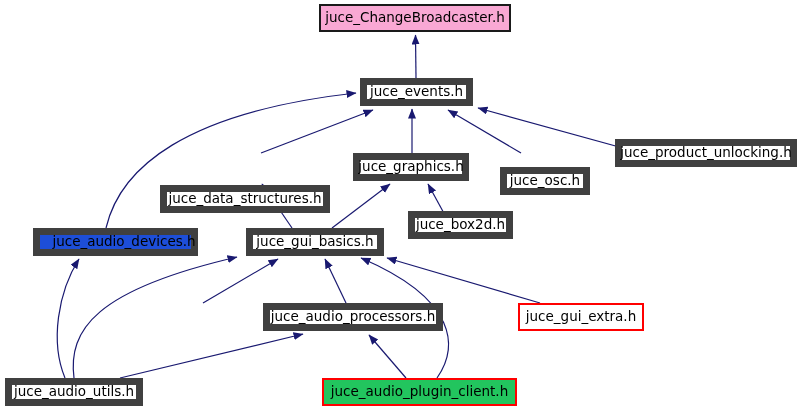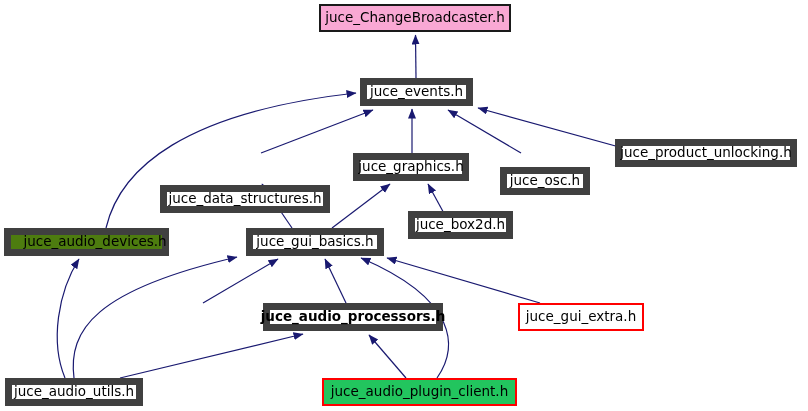--- a/index.html
+++ b/index.html
@@ -68,30 +68,30 @@
     </div>
     <div class="node normal" style="left: 353px; top: 153px; width: 116px; height: 28px; border-color: rgb(64, 64, 64); background: rgb(255, 255, 255);">
       <span>juce_graphics.h</span>
     </div>
     <div class="node normal" style="left: 500px; top: 167px; width: 90px; height: 28px; border-color: rgb(64, 64, 64); background: rgb(255, 255, 255);">
       <span>juce_osc.h</span>
     </div>
     <div class="node normal" style="left: 615px; top: 139px; width: 182px; height: 28px; border-color: rgb(64, 64, 64); background: rgb(255, 255, 255);">
       <span>juce_product_unlocking.h</span>
     </div>
-    <div class="node normal" style="left: 4px; top: 228px; width: 165px; height: 28px; border-color: rgb(64, 64, 64); background: #4d7c0f; padding-left: 17px;">
+    <div class="node normal" style="left: 33px; top: 228px; width: 165px; height: 28px; border-color: rgb(64, 64, 64); background: #1d4ed8; padding-left: 17px;">
       <span>juce_audio_devices.h</span>
     </div>
     <div class="node normal" style="left: 246px; top: 228px; width: 138px; height: 28px; border-color: rgb(64, 64, 64); background: rgb(255, 255, 255);">
       <span>juce_gui_basics.h</span>
     </div>
     <div class="node normal" style="left: 408px; top: 211px; width: 105px; height: 28px; border-color: rgb(64, 64, 64); background: rgb(255, 255, 255);">
       <span>juce_box2d.h</span>
     </div>
-    <div class="node normal" style="left: 263px; top: 303px; width: 180px; height: 28px; border-color: rgb(64, 64, 64); background: rgb(255, 255, 255); font-weight: bold;">
+    <div class="node normal" style="left: 263px; top: 303px; width: 180px; height: 28px; border-color: rgb(64, 64, 64); background: rgb(255, 255, 255);">
       <span>juce_audio_processors.h</span>
     </div>
     <div class="node alert" style="left: 518px; top: 303px; width: 126px; height: 28px; border-color: rgb(255, 0, 0); background: rgb(255, 255, 255);">
       <span>juce_gui_extra.h</span>
     </div>
     <div class="node normal" style="left: 5px; top: 378px; width: 138px; height: 28px; border-color: rgb(64, 64, 64); background: rgb(255, 255, 255);">
       <span>juce_audio_utils.h</span>
     </div>
     <div class="node alert" style="left: 322px; top: 378px; width: 195px; height: 28px; border-color: rgb(255, 0, 0); background: #22c55e;">
       <span>juce_audio_plugin_client.h</span>

